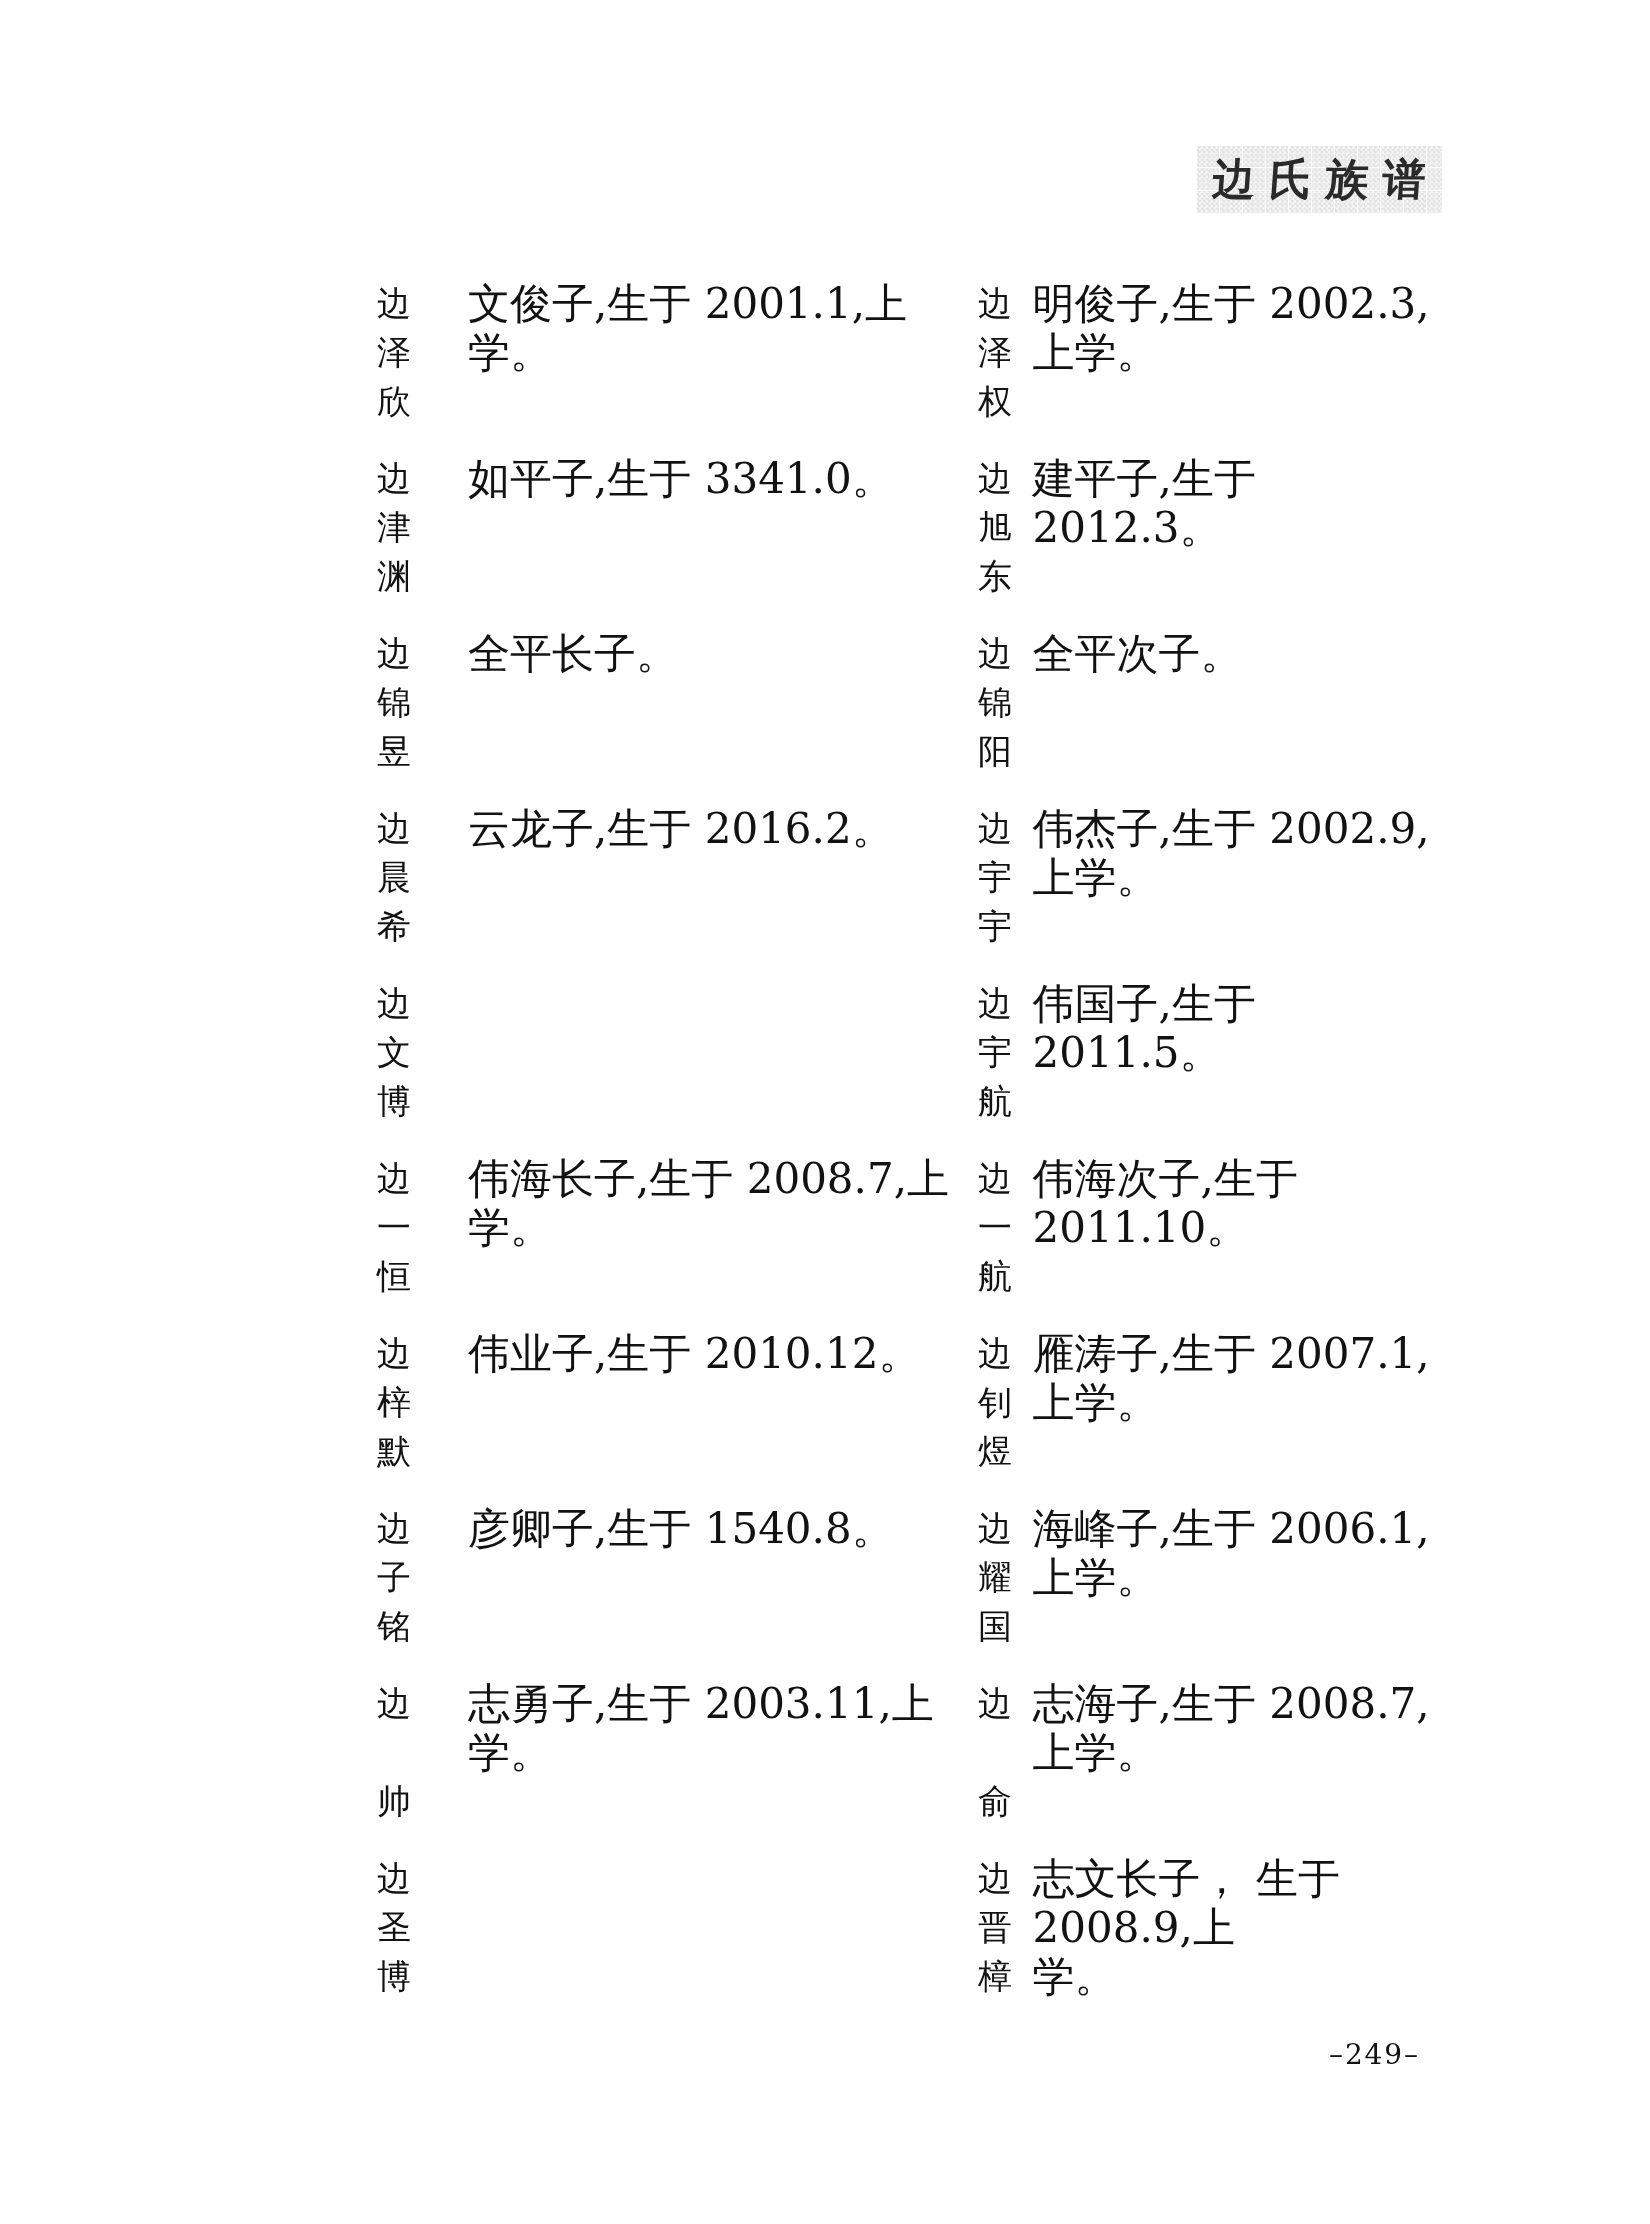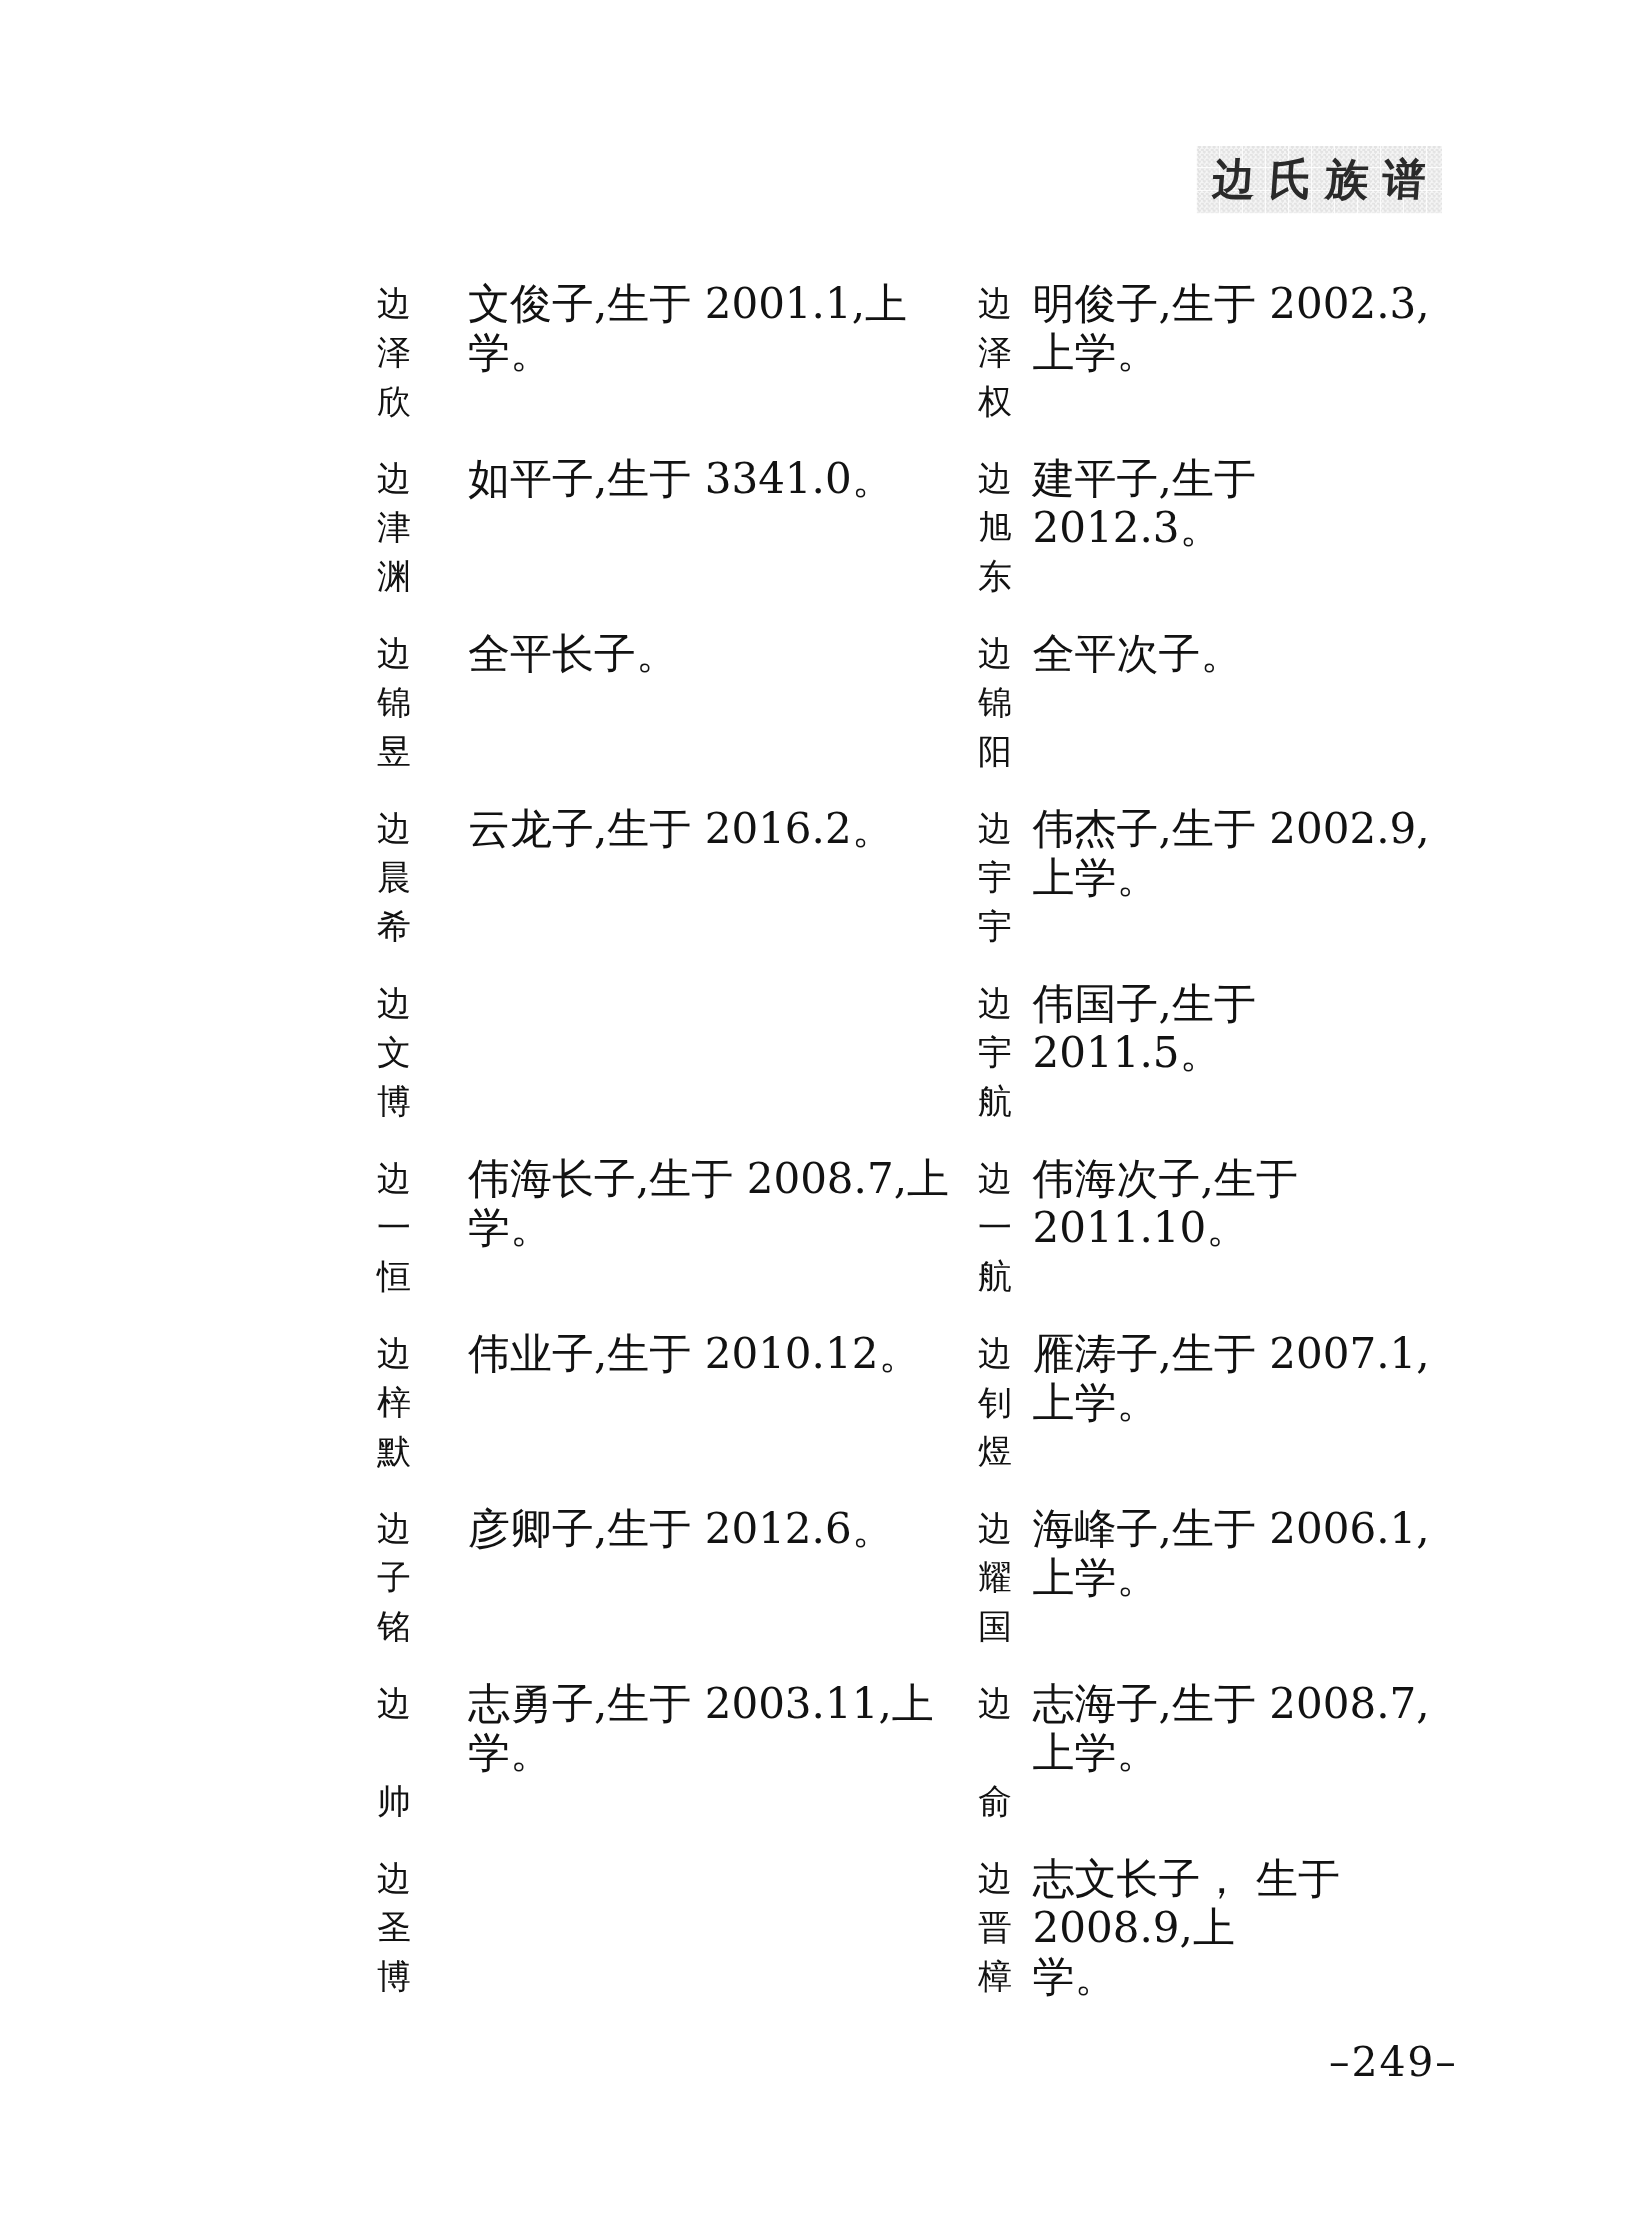--- a/index.html
+++ b/index.html
@@ -58,21 +58,21 @@
   .etext{
     flex:1;
     font-size:42px;
     line-height:49px;
     white-space:pre-line;   
   }
 
   .page-number{
     position:absolute;
     left:1329px;top:2038px;
-    font-size:41px;
+    font-size:28px;
     letter-spacing:1.9px;
     white-space:nowrap;
   }
 </style>
 </head>
 <body>
 
 <div class="page">
 
   <div class="header-box">
@@ -168,21 +168,21 @@
       <div class="vname">边
 钊
 煜</div>
       <div class="etext">雁涛子,生于 2007.1,上学。</div>
     </div>
 
     <div class="cell left">
       <div class="vname">边
 子
 铭</div>
-      <div class="etext">彦卿子,生于 2012.6。</div>
+      <div class="etext">彦卿子,生于 1540.8。</div>
     </div>
     <div class="cell right">
       <div class="vname">边
 耀
 国</div>
       <div class="etext">海峰子,生于 2006.1,上学。</div>
     </div>
 
     <div class="cell left">
       <div class="vname">边

